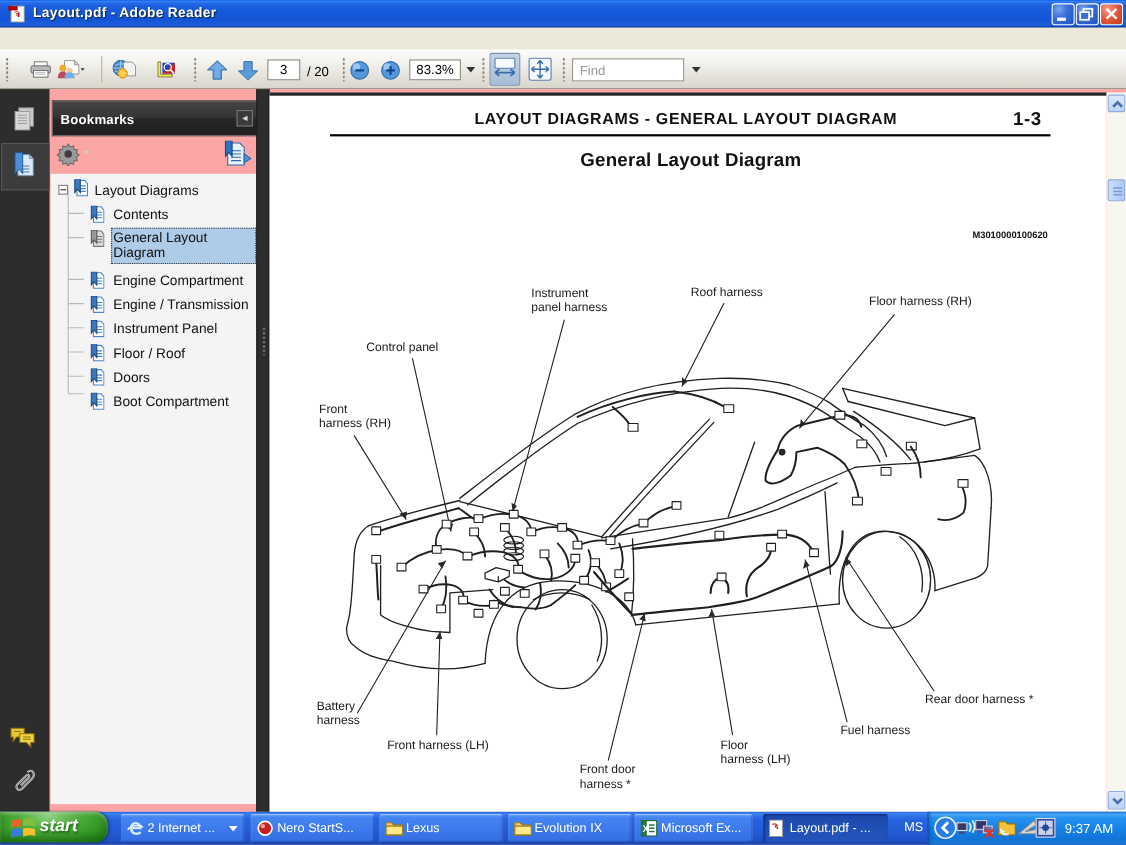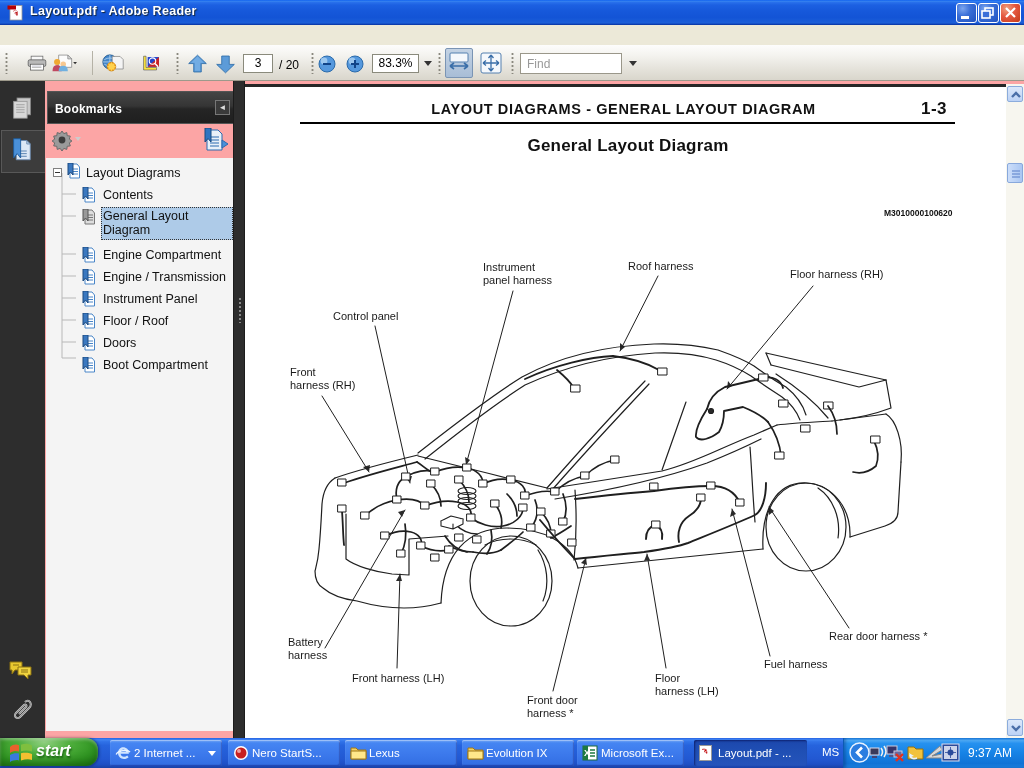--- a/index.html
+++ b/index.html
@@ -304,21 +304,21 @@
       <div class="lab" style="left:238px; top:177px;">Instrument<br>panel harness</div>
       <div class="lab" style="left:383px; top:176px;">Roof harness</div>
       <div class="lab" style="left:545px; top:184px;">Floor harness (RH)</div>
       <div class="lab" style="left:88px;  top:226px;">Control panel</div>
       <div class="lab" style="left:45px;  top:282px;">Front<br>harness (RH)</div>
       <div class="lab" style="left:43px;  top:552px;">Battery<br>harness</div>
       <div class="lab" style="left:107px; top:588px;">Front harness (LH)</div>
       <div class="lab" style="left:282px; top:610px;">Front door<br>harness *</div>
       <div class="lab" style="left:410px; top:588px;">Floor<br>harness (LH)</div>
       <div class="lab" style="left:519px; top:574px;">Fuel harness</div>
-      <div class="lab" style="left:584px; top:546px;">Rear door harness *</div>
+      <div class="lab" style="left:596px; top:546px;">Rear door harness *</div>
 
       <svg id="car" width="761" height="654" viewBox="0 0 761 654">
         <g fill="none" stroke="#1f1f1f" stroke-width="1.2" stroke-linejoin="round" stroke-linecap="round">
 
           <g stroke-width="1">
             <path d="M268,207 L221,381"></path>
             <path d="M413,192 L375,267"></path>
             <path d="M568,202 L482,305"></path>
             <path d="M130,242 L165,399"></path>
             <path d="M77,312 L124,388"></path>

